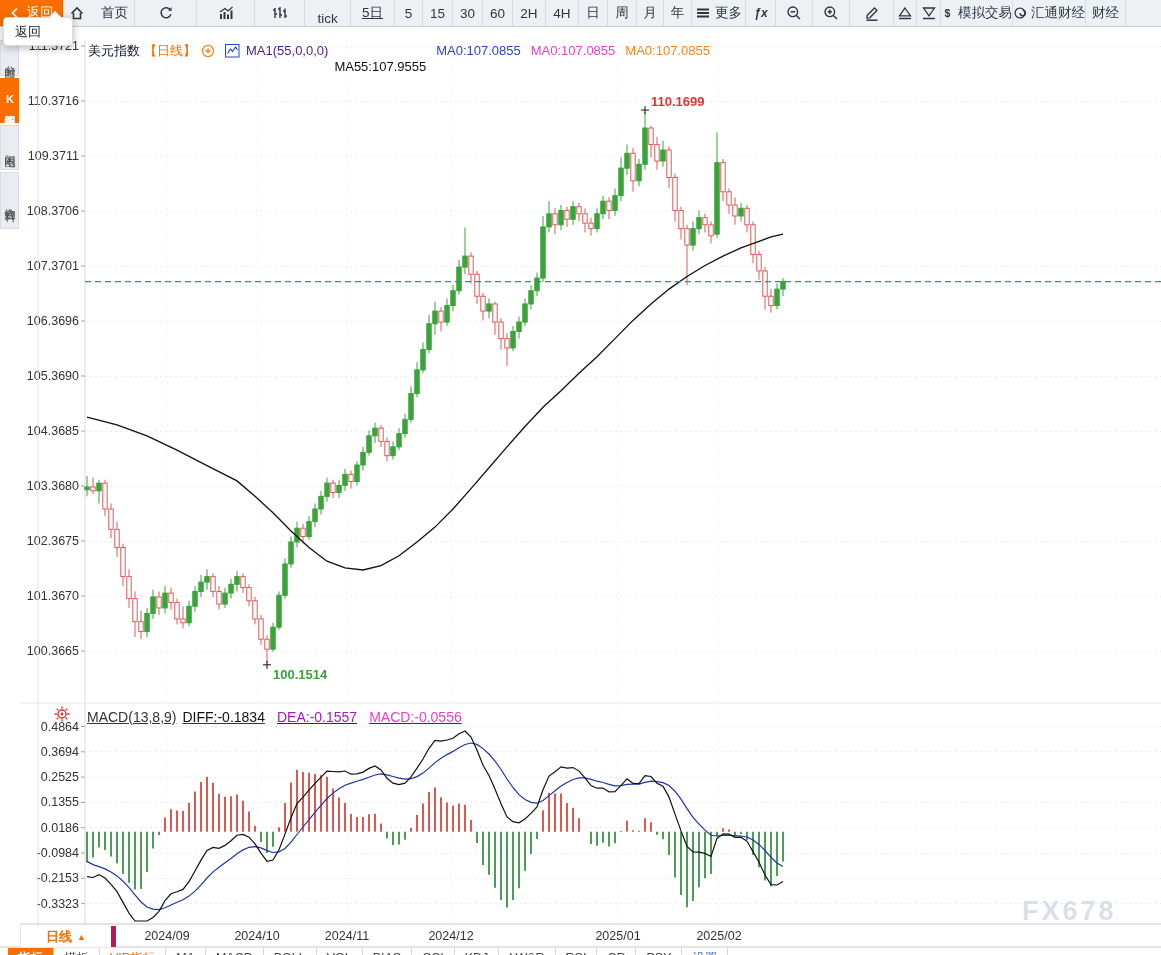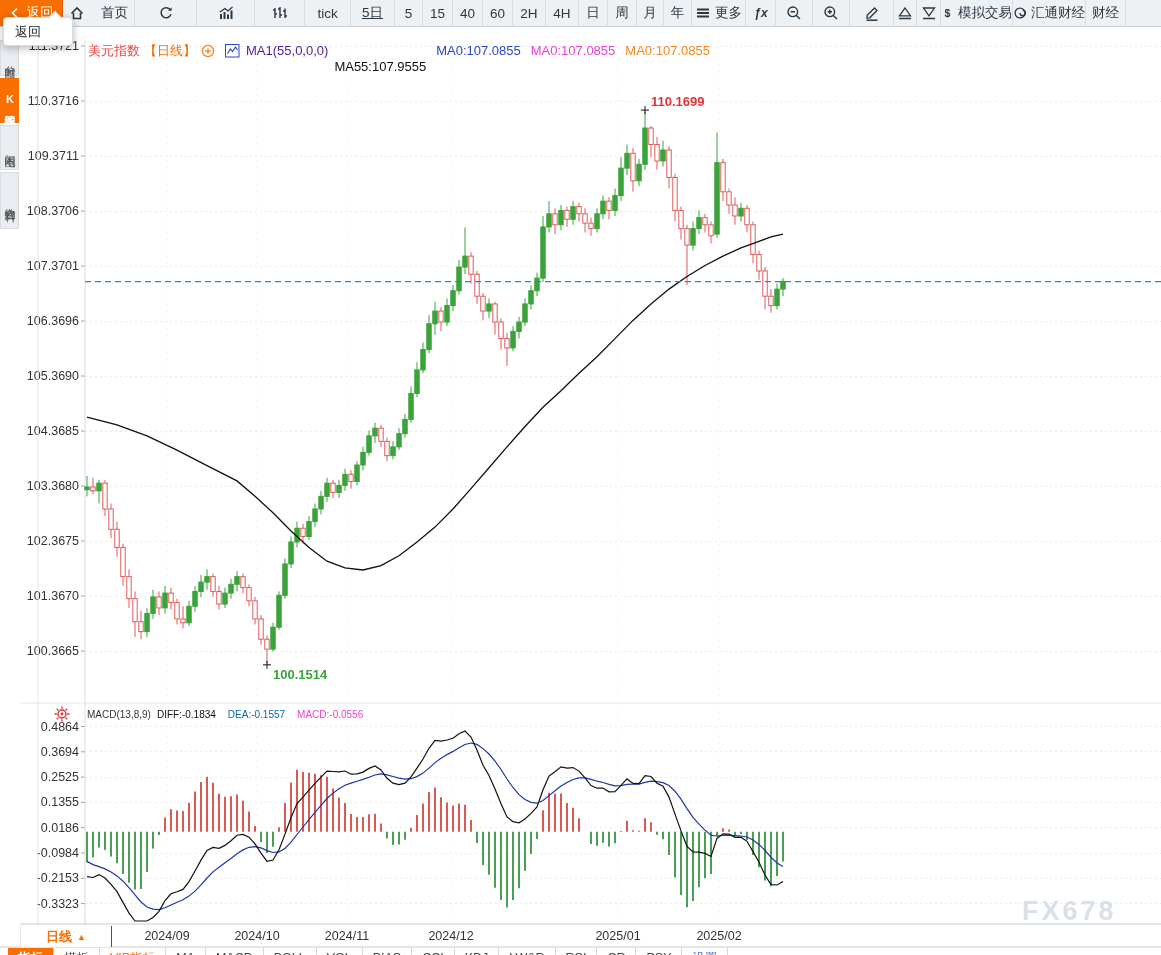--- a/index.html
+++ b/index.html
@@ -24,37 +24,37 @@
   
   .sidebar{position:absolute;left:0;top:27px;width:20px;bottom:0;z-index:20;}
   .stab{position:absolute;left:0;width:19px;background:#e9edf1;border:1px solid #d8dde2;
         box-sizing:border-box;color:#555;font-size:11px;writing-mode:vertical-rl;
         text-orientation:upright;display:flex;align-items:center;justify-content:center;
         letter-spacing:1px;cursor:pointer;}
   .stab.active{background:#f86e00;color:#fff;border-color:#f86e00;font-weight:bold;}
   
   .legend{position:absolute;left:88px;top:27px;display:flex;gap:10px;align-items:center;
           font-size:13px;z-index:10;white-space:nowrap;}
-  .legend .sym{color:#ef4444;}
+  .legend .sym{color:#0f172a;}
   .legend .per{color:#f86e00;}
   .legend .macfg{color:#4c1d95;}
   .legend .ma55{color:#111;margin-top:32px;}
   .legend .ma0b{color:#2a46c8;}
   .legend .ma0m{color:#ed3fc8;}
   .legend .ma0o{color:#f9861a;}
   .mlegend{position:absolute;left:87px;top:709px;display:flex;gap:12px;align-items:center;
-          font-size:10px;z-index:10;white-space:nowrap;}
+          font-size:14px;z-index:10;white-space:nowrap;text-decoration:underline;}
   .mlegend .t{color:#333;}
   .mlegend .diff{color:#111;}
-  .mlegend .dea{color:#0369a1;}
+  .mlegend .dea{color:#a21caf;}
   .mlegend .mv{color:#ed3fc8;}
   .gearbox{position:absolute;left:53px;top:705px;width:20px;height:20px;z-index:10;cursor:pointer;}
   
   .period-box{position:absolute;left:20px;top:926px;width:90px;height:21px;background:#fff;
-          border-right:1px solid #be185d;border-left:1px solid #e2e6ea;z-index:12;display:flex;
+          border-right:5px solid #be185d;border-left:1px solid #e2e6ea;z-index:12;display:flex;
           align-items:center;justify-content:center;gap:5px;color:#f86e00;font-size:13px;
           font-weight:bold;cursor:pointer;}
   .period-box .arr{font-size:9px;}
   .tabsrow{position:absolute;left:0;top:948px;width:1161px;height:20px;background:#fff;
           display:flex;align-items:stretch;padding-left:8px;z-index:12;}
   .btab{display:flex;align-items:center;padding:0 10px;font-size:12.5px;color:#444;
         border-right:1px solid #d5d9de;white-space:nowrap;cursor:pointer;}
   .btab.active{background:#f86e00;color:#fff;font-weight:bold;}
   .btab.vip{color:#f86e00;}
   .btab.link{color:#3a6bd0;}
@@ -535,34 +535,34 @@
           <rect x="9" y="9.5" width="2" height="4.5" fill="currentColor"></rect>
           <rect x="12.5" y="5.5" width="2" height="8.5" fill="currentColor"></rect>
           <path d="M2 7 L7 3.5 L10 6 L14.5 2" fill="none" stroke="currentColor" stroke-width="1.3"></path>
         </svg>
       </div>
       <div class="tb-btn" style="width: 50px;">
         <svg width="16" height="16" viewBox="0 0 16 16">
           <path d="M3 3 v10 M3 5 h-2 M3 9 h2 M8 2 v11 M8 4 h-2 M8 10 h2 M13 3.5 v9.5 M13 6 h-2 M13 11 h2" stroke="currentColor" stroke-width="1.4" fill="none"></path>
         </svg>
       </div>
-      <div class="tb-btn" style="width: 46px;">
+      <div class="tb-btn" style="width: 46px; align-items: flex-end;">
         <span>tick</span>
       </div>
       <div class="tb-btn" style="width: 44px; text-decoration: underline;">
         <span>5日</span>
       </div>
       <div class="tb-btn" style="width: 28px;">
         <span>5</span>
       </div>
       <div class="tb-btn" style="width: 30px;">
         <span>15</span>
       </div>
       <div class="tb-btn" style="width: 30px;">
-        <span>40</span>
+        <span>30</span>
       </div>
       <div class="tb-btn" style="width: 30px;">
         <span>60</span>
       </div>
       <div class="tb-btn" style="width: 33px;">
         <span>2H</span>
       </div>
       <div class="tb-btn" style="width: 33px; align-items: center;">
         <span>4H</span>
       </div>

